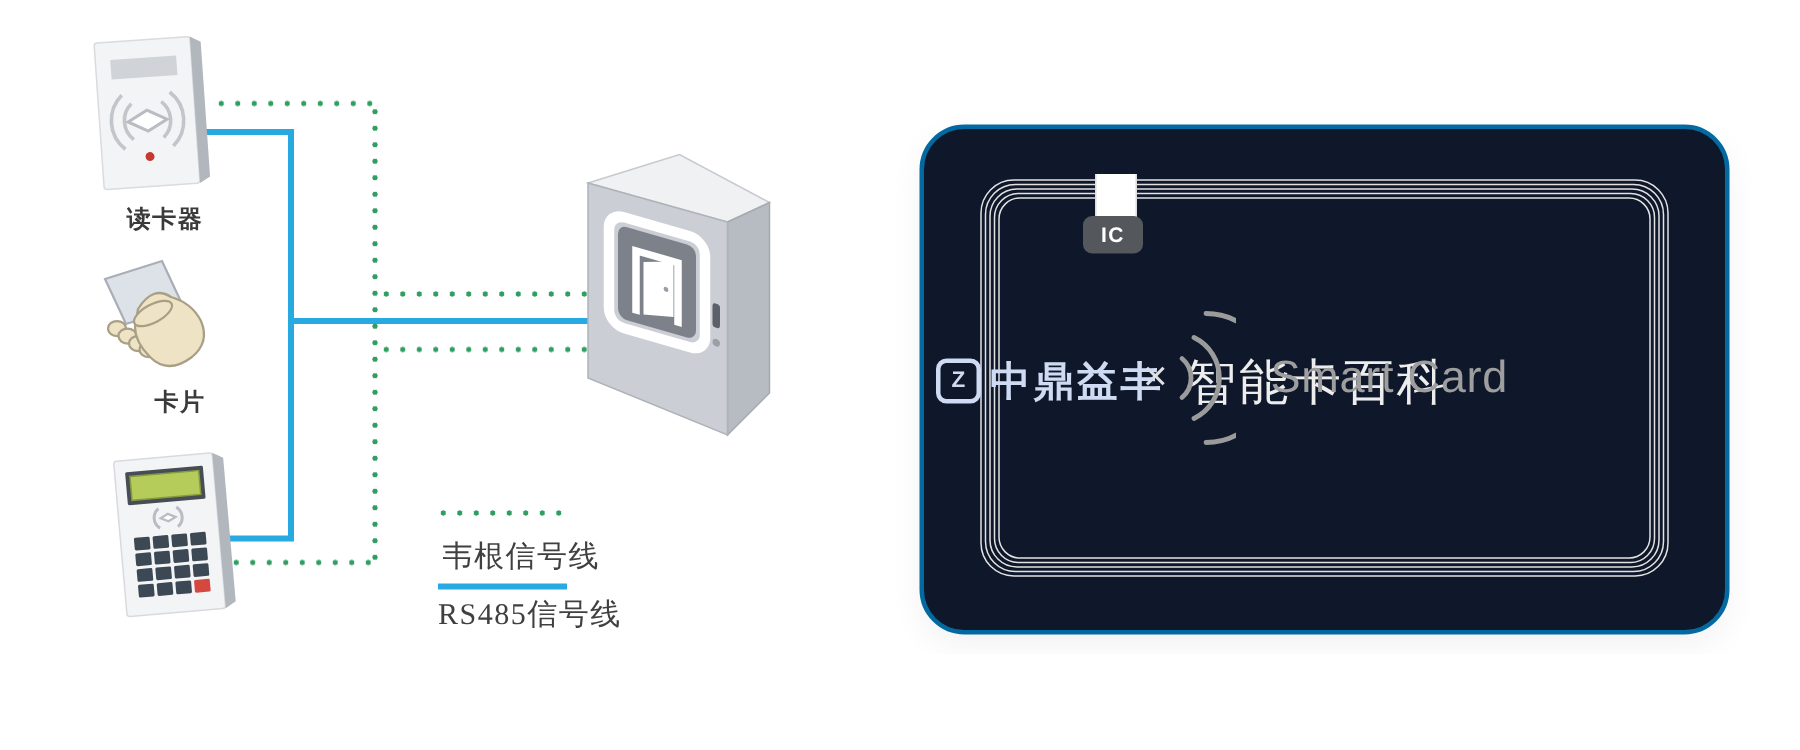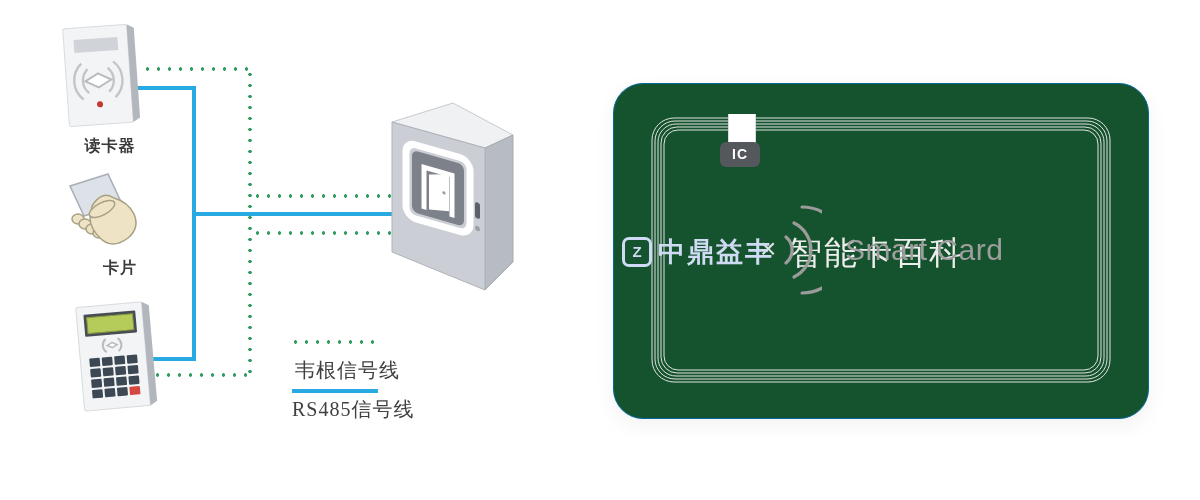--- a/index.html
+++ b/index.html
@@ -17,21 +17,21 @@
     background-size:4px 11px;background-repeat:repeat-y;background-position:center top;}
 
   
   .dev-label{position:absolute;text-align:center;font-weight:bold;color:#3a3a3a;
              font-size:16px;letter-spacing:1px;}
   .legend-label{position:absolute;font-family:"Liberation Serif",serif;font-size:20px;
                 color:#404040;letter-spacing:1px;}
 
   
   .smart-card{position:absolute;left:613px;top:83px;width:534px;height:334px;
-     background:#14532d;border:1px solid #0369a1;border-radius:30px;
+     background:#0f172a;border:3px solid #0369a1;border-radius:30px;
      box-shadow:0 8px 22px rgba(0,0,0,0.05);}
   .coil-svg{position:absolute;left:0;top:0;z-index:0;}
   .coil-gap{position:absolute;left:114px;top:30px;width:26px;height:33px;background:#fff;
      border-left:1px solid #dcdcdc;border-right:1px solid #dcdcdc;z-index:1;}
   .ic-badge{position:absolute;left:106px;top:58px;width:40px;height:25px;background:#54575c;
      border-radius:6px;color:#fff;font-size:14px;font-weight:bold;text-align:center;
      line-height:25px;letter-spacing:1px;z-index:2;}
   .brand-wm{position:absolute;left:8px;top:150px;display:flex;align-items:center;gap:6px;
      color:#cfdbf2;z-index:2;}
   .brand-logo{width:24px;height:24px;border:3px solid #cfdbf2;border-radius:7px;

